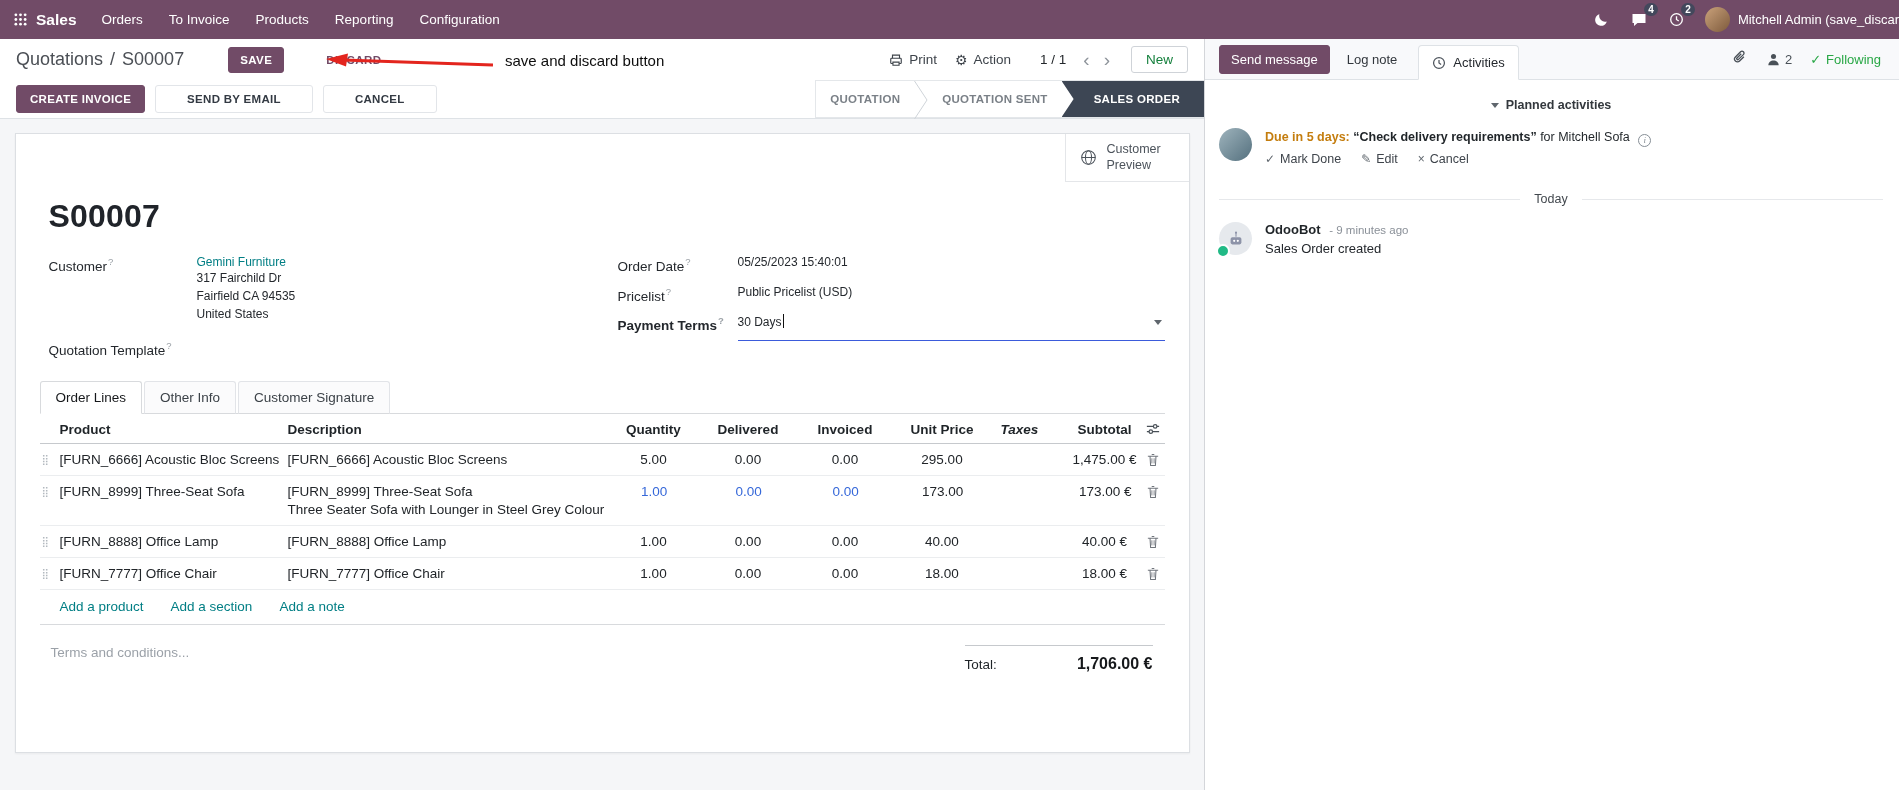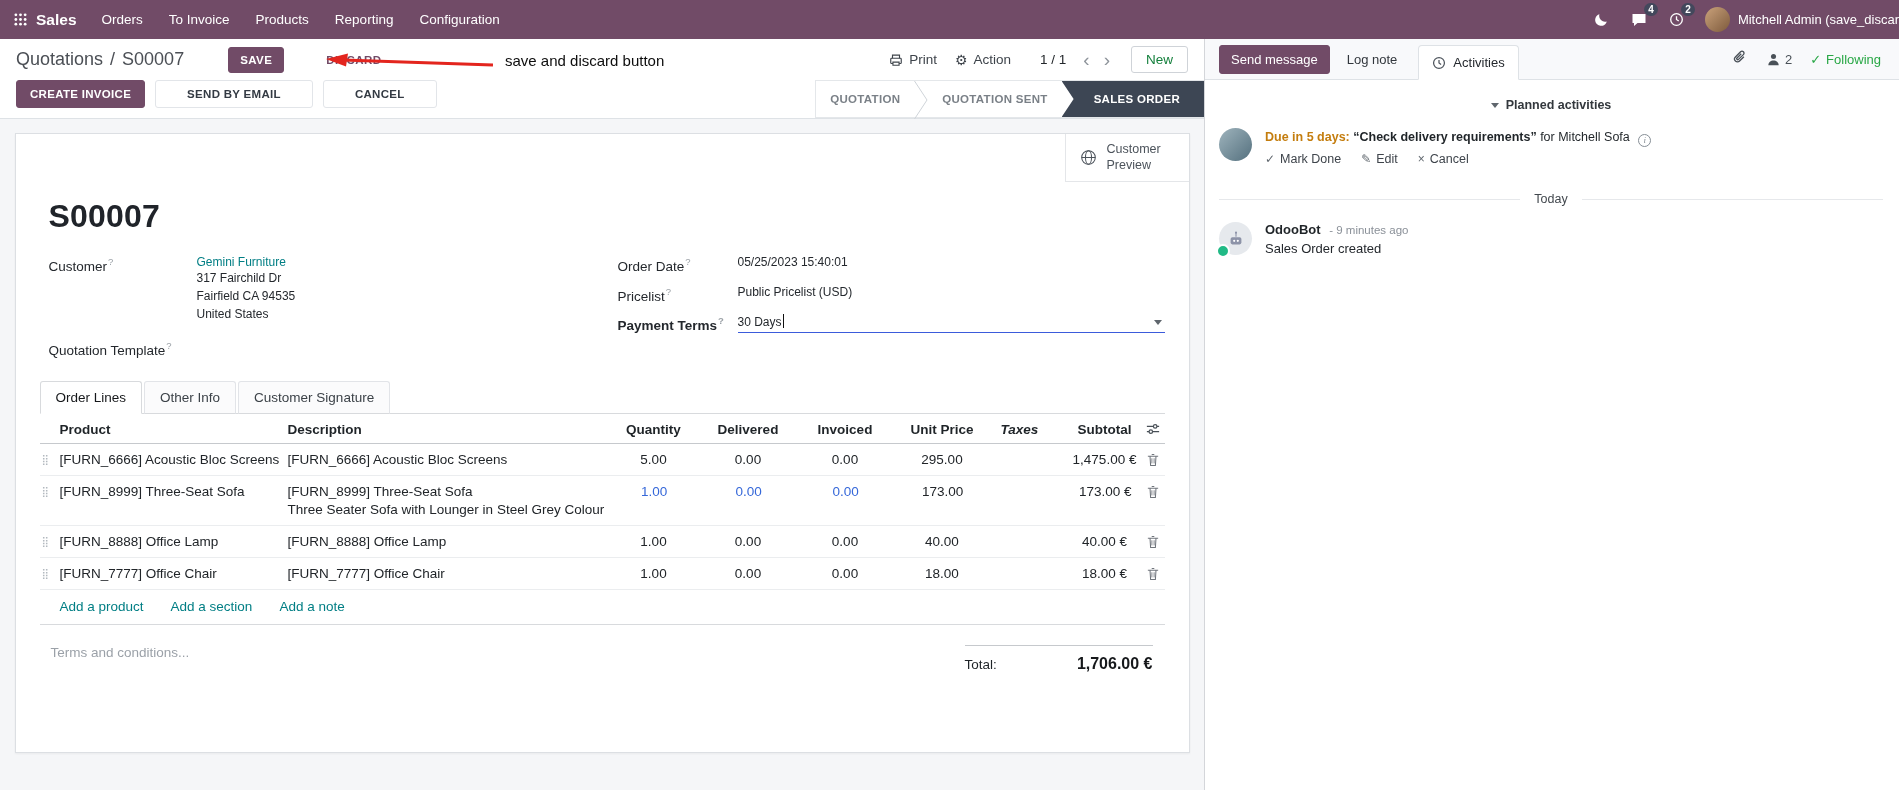--- a/index.html
+++ b/index.html
@@ -28,21 +28,21 @@
   .btn-save { background:#714B67; color:#fff; font-size:11.5px; font-weight:bold; letter-spacing:.4px; padding:6px 11px; border-radius:3px; border:1px solid #714B67; margin-left:16px; }
   .btn-discard { background:none; border:none; color:#714B67; font-size:11.5px; font-weight:bold; letter-spacing:.4px; padding:6px 10px; margin-left:4px; }
   .cp-right { margin-left:auto; display:flex; align-items:center; color:#3e444b; }
   .cp-btn { display:flex; align-items:center; gap:6px; background:none; border:none; color:#3e444b; font-size:13.5px; padding:6px 9px; }
   .gear-glyph { font-size:14px; line-height:1; }
   .pager { margin:0 10px 0 20px; font-size:13.5px; color:#23272b; }
   .pg-btn { background:none; border:none; color:#8d939a; font-size:19px; line-height:1; padding:0 7px; }
   .btn-new { background:#fff; border:1px solid #cfd3d8; border-radius:3px; color:#15803d; font-size:13.5px; padding:5px 14px; margin-left:14px; }
 
   
-  .status-row { height:39px; display:flex; align-items:flex-start; padding-left:16px; background:#fff; border-bottom:1px solid #dee2e6; }
+  .status-row { height:39px; display:flex; align-items:center; padding-left:16px; background:#fff; border-bottom:1px solid #dee2e6; }
   .btn-hdr-primary { background:#714B67; color:#fff; font-size:11.5px; font-weight:bold; letter-spacing:.3px; padding:7px 13px; border:1px solid #714B67; border-radius:3px; }
   .btn-hdr { background:#fff; color:#333a43; font-size:11.5px; font-weight:bold; letter-spacing:.3px; padding:7px 31px; border:1px solid #e2e5e9; border-radius:3px; margin-left:10px; }
   .stage-widget { margin-left:auto; display:flex; align-items:stretch; height:38px; border:1px solid #e4e7ea; border-right:none; background:#fff; }
   .stage { display:flex; align-items:center; padding:0 14px; font-size:11.5px; font-weight:bold; letter-spacing:.3px; color:#7a8087; cursor:pointer; white-space:nowrap; }
   .stage-active { background:#3d4654; color:#fff; clip-path:polygon(0 0,100% 0,100% 100%,0 100%,12px 50%); padding:0 24px 0 32px; }
 
   
   .content-area { flex:1; background:#f5f6f8; padding-top:14px; overflow:hidden; }
   .sheet { width:1175px; margin:0 auto; height:620px; background:#fff; border:1px solid #dcdfe3; position:relative; box-shadow:0 1px 2px rgba(0,0,0,.05); }
   .preview-corner { position:absolute; top:0; right:0; display:flex; align-items:center; gap:10px; padding:7px 18px 7px 14px; border-left:1px solid #e4e6e9; border-bottom:1px solid #e4e6e9; color:#4c535b; font-size:12.5px; line-height:1.3; cursor:pointer; background:#fff; }
@@ -52,21 +52,21 @@
   .fields { display:flex; margin-top:20px; margin-left:9px; }
   .fgroup-left { width:569px; flex:0 0 569px; display:grid; grid-template-columns:148px 1fr; align-content:start; }
   .fgroup-right { flex:1; display:grid; grid-template-columns:120px 1fr; row-gap:11px; align-content:start; }
   .flabel { font-size:13.5px; color:#24282d; padding-top:1px; }
   .flabel.bold { font-weight:bold; }
   sup.help { color:#9aa0a6; font-size:9.5px; margin-left:1px; }
   .fvalue { font-size:12px; color:#24282d; }
   a.link { color:#017e84; text-decoration:none; }
   .addr div { line-height:1.5; }
   .qt-label { margin-top:16px; }
-  .pt-box { position:relative; border-bottom:1px solid #3b5bdb; padding-bottom:3px; }
+  .pt-box { position:relative; border-bottom:1px solid #3b5bdb; padding-bottom:11px; }
   .pt-cursor { display:inline-block; width:1px; height:14px; background:#111; vertical-align:-2px; margin-left:1px; }
   .caret-down { width:0; height:0; border-left:4px solid transparent; border-right:4px solid transparent; border-top:5px solid #5f666d; display:inline-block; }
   .pt-caret { position:absolute; right:3px; top:6px; cursor:pointer; }
 
   .tabs { display:flex; margin-top:22px; border-bottom:1px solid #d8dadd; }
   .tab { padding:8px 15px; font-size:13.5px; color:#3c4248; border:1px solid #e2e4e8; border-bottom:1px solid #d8dadd; background:#fbfbfc; margin-right:2px; border-radius:3px 3px 0 0; position:relative; top:1px; cursor:pointer; }
   .tab.active { background:#fff; color:#16181b; border-color:#d8dadd; border-bottom:1px solid #fff; }
 
   .ol-table { font-size:13.5px; }
   .ol-head, .ol-row { display:grid; grid-template-columns:16px 228px 1fr 92px 97px 97px 97px 78px 72px 24px; }

